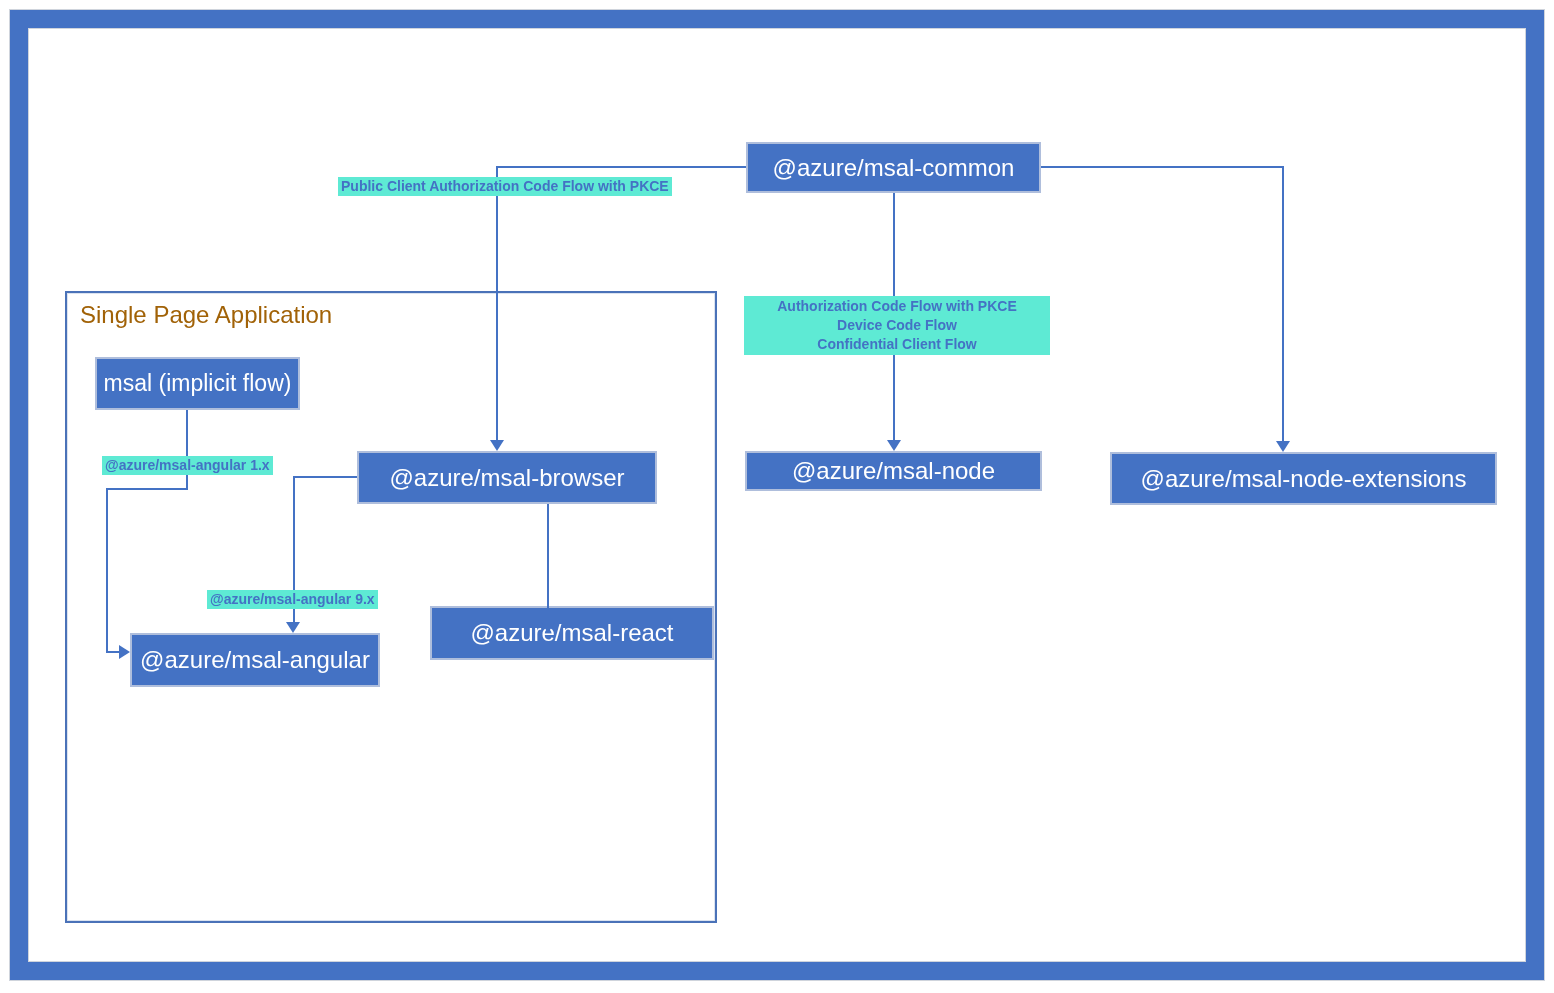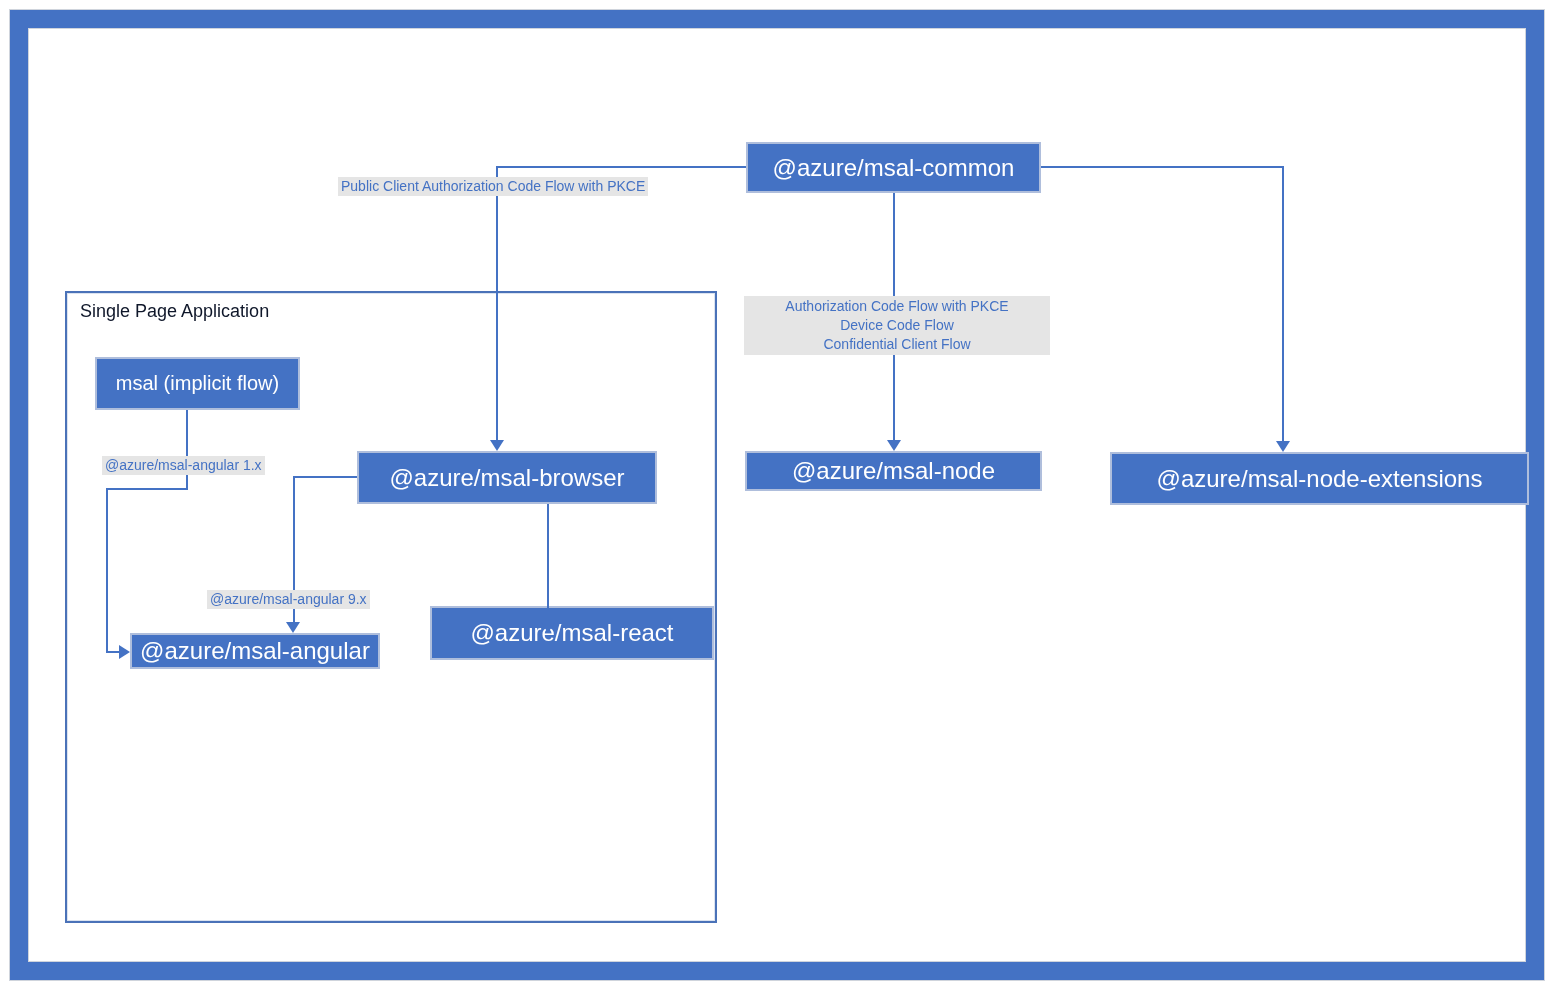--- a/index.html
+++ b/index.html
@@ -37,22 +37,22 @@
     position: absolute;
     left: 65px; top: 291px;
     width: 652px; height: 632px;
     box-sizing: border-box;
     border: 2px solid #4a72b8;
     box-shadow: 0 0 0 1px #dbe3f0 inset;
   }
   .spa-label {
     position: absolute;
     left: 80px; top: 301px;
-    font-size: 18px;
-    color: #0f172a;
+    font-size: 24px;
+    color: #a16207;
   }
   
   .node-box {
     position: absolute;
     box-sizing: border-box;
     background: #4472C4;
     border: 2px solid #AFBEDC;
     color: #ffffff;
     font-size: 24px;
     display: flex;
@@ -81,25 +81,26 @@
     border-top: 7px solid transparent;
     border-bottom: 7px solid transparent;
     border-left: 11px solid #4472C4;
     z-index: 1;
   }
   
   .edge-label {
     position: absolute;
     color: #4472C4;
     font-size: 14px;
-    background: #e5e5e5;
+    background: #5eead4;
     padding: 1px 3px;
     white-space: nowrap;
     z-index: 2;
     line-height: 17px;
+    font-weight: bold;
   }
   .edge-label.multiline {
     text-align: center;
     line-height: 19px;
   }
 </style>
 </head>
 <body>
 
 <div id="canvas">
@@ -139,20 +140,20 @@
   <div class="edge-label multiline" style="left:744px; top:296px; width:300px;">
     <div>Authorization Code Flow with PKCE</div>
     <div>Device Code Flow</div>
     <div>Confidential Client Flow</div>
   </div>
 
   <div class="edge-label" style="left:102px; top:424px;margin-top:32px;">@azure/msal-angular 1.x</div>
   <div class="edge-label" style="left:207px; top:590px;">@azure/msal-angular 9.x</div>
 
   <div class="node-box" style="left:746px; top:142px; width:295px; height:51px;">@azure/msal-common</div>
-  <div class="node-box" style="left:95px;  top:357px; width:205px; height:53px; font-size:20px;">msal (implicit flow)</div>
+  <div class="node-box" style="left:95px;  top:357px; width:205px; height:53px; font-size:23px;">msal (implicit flow)</div>
   <div class="node-box" style="left:357px; top:451px; width:300px; height:53px;">@azure/msal-browser</div>
   <div class="node-box" style="left:745px; top:451px; width:297px; height:40px;">@azure/msal-node</div>
-  <div class="node-box" style="left:1110px; top:452px; width:419px; height:53px;">@azure/msal-node-extensions</div>
-  <div class="node-box" style="left:130px; top:633px; width:250px; height:36px;">@azure/msal-angular</div>
+  <div class="node-box" style="left:1110px; top:452px; width:387px; height:53px;">@azure/msal-node-extensions</div>
+  <div class="node-box" style="left:130px; top:633px; width:250px; height:54px;">@azure/msal-angular</div>
   <div class="node-box" style="left:430px; top:606px; width:284px; height:54px;">@azure/msal-react</div>
 
 </div>
 
 </body></html>

